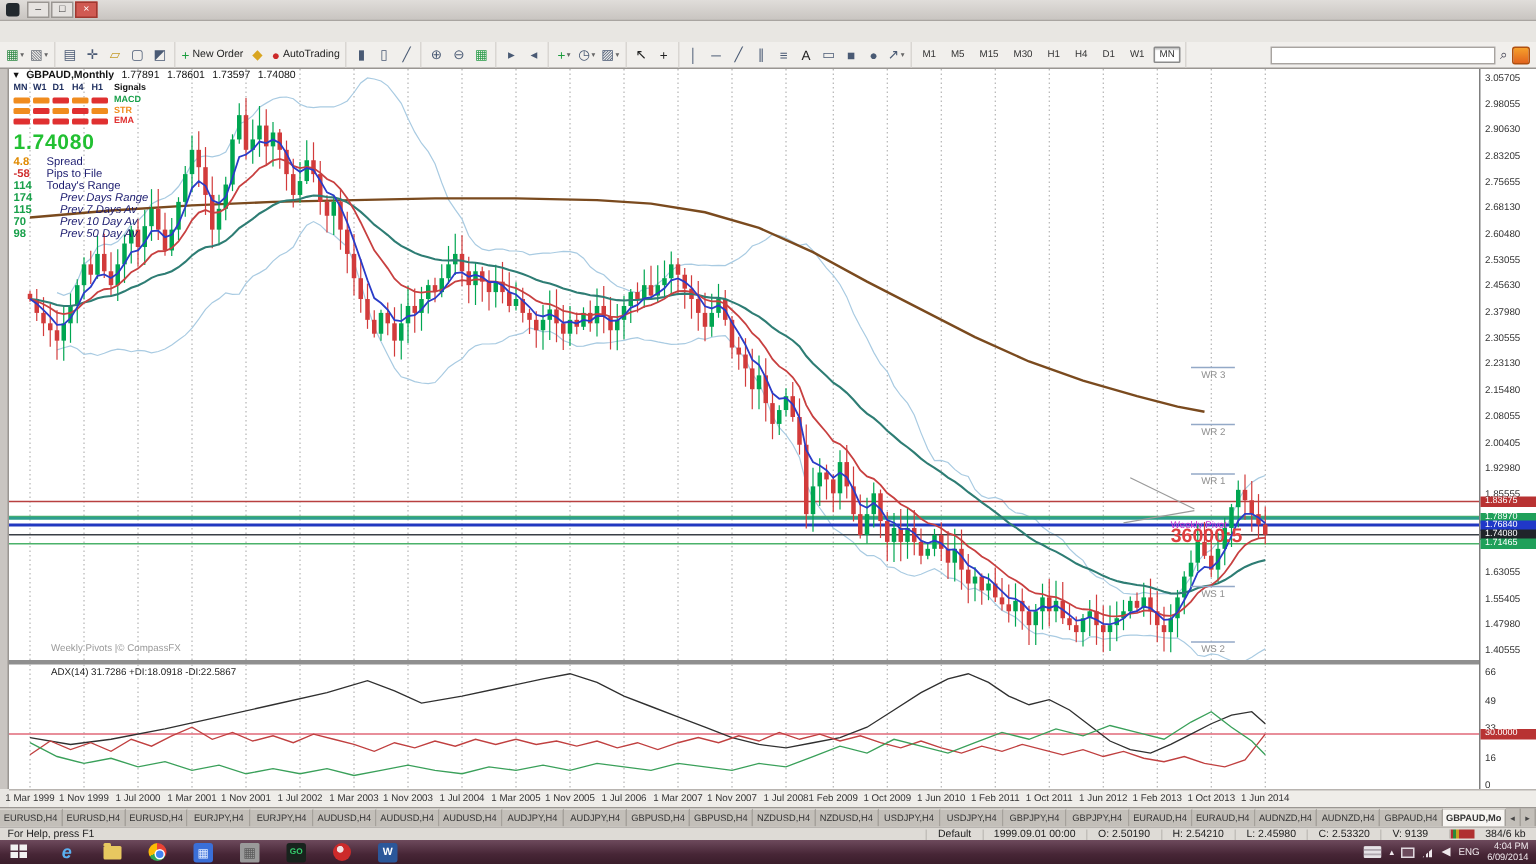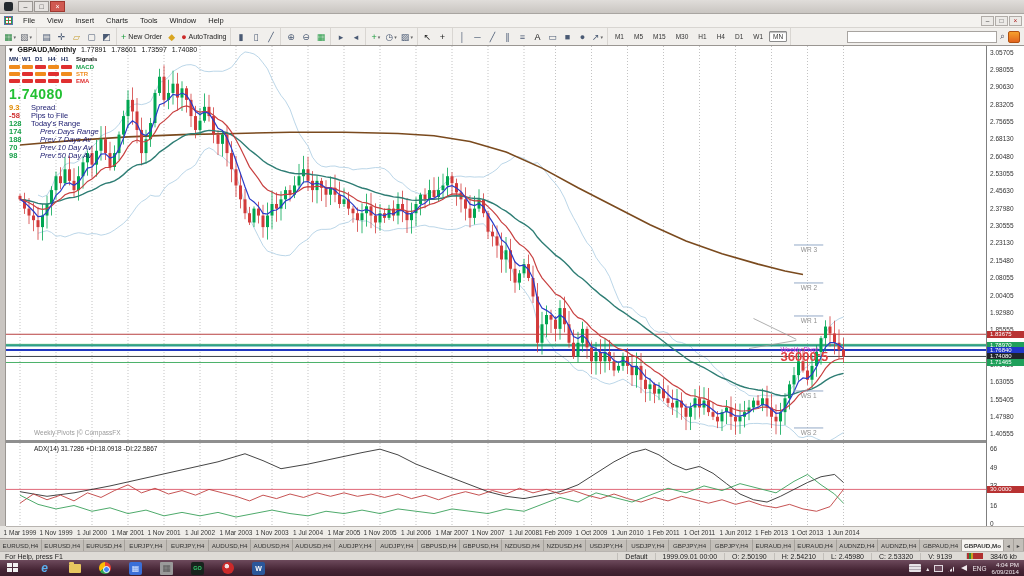--- a/index.html
+++ b/index.html
@@ -135,29 +135,20 @@
 
   <div class="titlebar">
     <span class="app-icon"></span>
     <span class="win-controls">
       <span class="wc">–</span>
       <span class="wc">□</span>
       <span class="wc close">×</span>
     </span>
   </div>
 
-  <div class="menubar">
-    <span class="chart-mini-icon"></span>
-    <span id="menu-items"><span class="menu-item">File</span><span class="menu-item">View</span><span class="menu-item">Insert</span><span class="menu-item">Charts</span><span class="menu-item">Tools</span><span class="menu-item">Window</span><span class="menu-item">Help</span></span>
-    <span class="child-controls">
-      <span class="cwc">–</span>
-      <span class="cwc">□</span>
-      <span class="cwc close">×</span>
-    </span>
-  </div>
 
   <div class="toolbar">
     <span id="toolbar-groups" style="display:inline-flex;height:100%;">
         <span class="tgroup">
           <span class="tbtn">
             <span class="glyph" style="color: rgb(47, 138, 70);">▦</span>
             <span class="drop">▾</span>
           </span>
           <span class="tbtn">
             <span class="glyph" style="color: rgb(106, 111, 120);">▧</span>
@@ -792,37 +783,37 @@
             <span class="sig-cell" style="background: rgb(224, 48, 48);"></span>
             <span class="sig-cell" style="background: rgb(224, 48, 48);"></span>
             <span class="sig-cell" style="background: rgb(224, 48, 48);"></span>
             <span class="sig-cell" style="background: rgb(224, 48, 48);"></span>
             <span class="sig-lbl" style="color: rgb(224, 48, 48);">EMA</span>
           </div>
         </div>
       <div class="big-price" style="color: rgb(34, 192, 50);">1.74080</div>
       <div id="stat-rows">
           <div class="stat-row">
-            <span class="stat-val" style="color: rgb(224, 138, 0);">9.3</span>
+            <span class="stat-val" style="color: rgb(224, 138, 0);">4.8</span>
             <span class="stat-label">Spread</span>
           </div>
           <div class="stat-row">
             <span class="stat-val" style="color: rgb(208, 48, 48);">-58</span>
             <span class="stat-label">Pips to File</span>
           </div>
           <div class="stat-row">
-            <span class="stat-val" style="color: rgb(24, 160, 74);">128</span>
+            <span class="stat-val" style="color: rgb(24, 160, 74);">114</span>
             <span class="stat-label">Today's Range</span>
           </div>
           <div class="stat-row indent">
             <span class="stat-val" style="color: rgb(24, 160, 74);">174</span>
             <span class="stat-label">Prev Days Range</span>
           </div>
           <div class="stat-row indent">
-            <span class="stat-val" style="color: rgb(24, 160, 74);">188</span>
+            <span class="stat-val" style="color: rgb(24, 160, 74);">115</span>
             <span class="stat-label">Prev 7 Days Av</span>
           </div>
           <div class="stat-row indent">
             <span class="stat-val" style="color: rgb(24, 160, 74);">70</span>
             <span class="stat-label">Prev 10 Day Av</span>
           </div>
           <div class="stat-row indent">
             <span class="stat-val" style="color: rgb(24, 160, 74);">98</span>
             <span class="stat-label">Prev 50 Day Av</span>
           </div>

